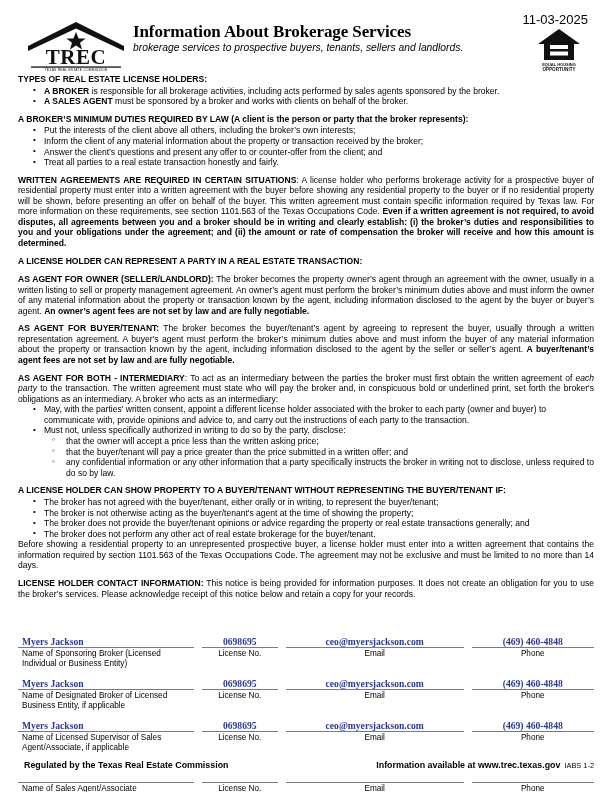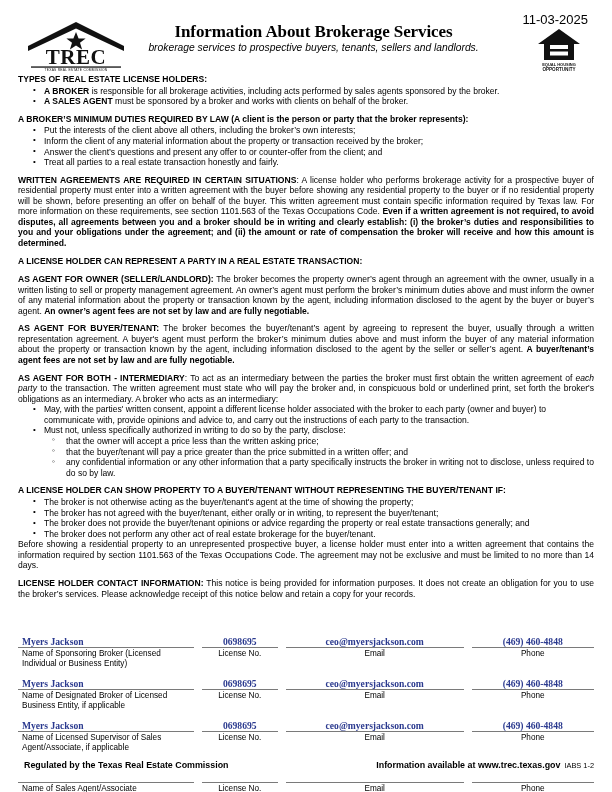--- a/index.html
+++ b/index.html
@@ -35,21 +35,20 @@
     width: 104px;
     height: 52px;
   }
   .trec-logo svg { display: block; }
 
   .title-block {
     position: absolute;
     left: 115px;
     right: 100px;
     top: 12px;
-    text-align: center;
   }
   .doc-title {
     font-family: "Liberation Serif", serif;
     font-weight: bold;
     font-size: 17px;
     line-height: 19px;
     letter-spacing: -0.1px;
   }
   .doc-sub {
     font-family: "Liberation Sans", sans-serif;
@@ -309,22 +308,22 @@
     <ul class="sub">
       <li><span>that the owner will accept a price less than the written asking price;</span></li>
       <li><span>that the buyer/tenant will pay a price greater than the price submitted in a written offer; and</span></li>
       <li><span>any  confidential  information  or  any  other  information  that  a  party  specifically  instructs  the  broker  in  writing  not  to disclose, unless required to do so by law.</span></li>
     </ul>
 
     <p class="spacer"></p>
 
     <div class="sec-head">A LICENSE HOLDER CAN SHOW PROPERTY TO A BUYER/TENANT WITHOUT REPRESENTING THE BUYER/TENANT IF:</div>
     <ul class="bul">
+      <li><span>The broker has not agreed with the buyer/tenant, either orally or in writing, to represent the buyer/tenant;</span></li>
       <li><span>The broker is not otherwise acting as the buyer/tenant's agent at the time of showing the property;</span></li>
-      <li><span>The broker has not agreed with the buyer/tenant, either orally or in writing, to represent the buyer/tenant;</span></li>
       <li><span>The broker does not provide the buyer/tenant opinions or advice regarding the property or real estate transactions generally; and</span></li>
       <li><span>The broker does not perform any other act of real estate brokerage for the buyer/tenant.</span></li>
     </ul>
 
     <p class="para">Before showing a residential property to an unrepresented prospective buyer, a license holder must enter into a written agreement that contains the information required by section 1101.563 of the Texas Occupations Code. The agreement may not be exclusive and must be limited to no more than 14 days.</p>
 
     <p class="spacer"></p>
 
     <p class="para"><span class="b">LICENSE HOLDER CONTACT INFORMATION:</span><span> This notice is being provided for information purposes. It does not create an obligation for you to use the broker’s services. Please acknowledge receipt of this notice below and retain a copy for your records.</span></p>
   </div>

